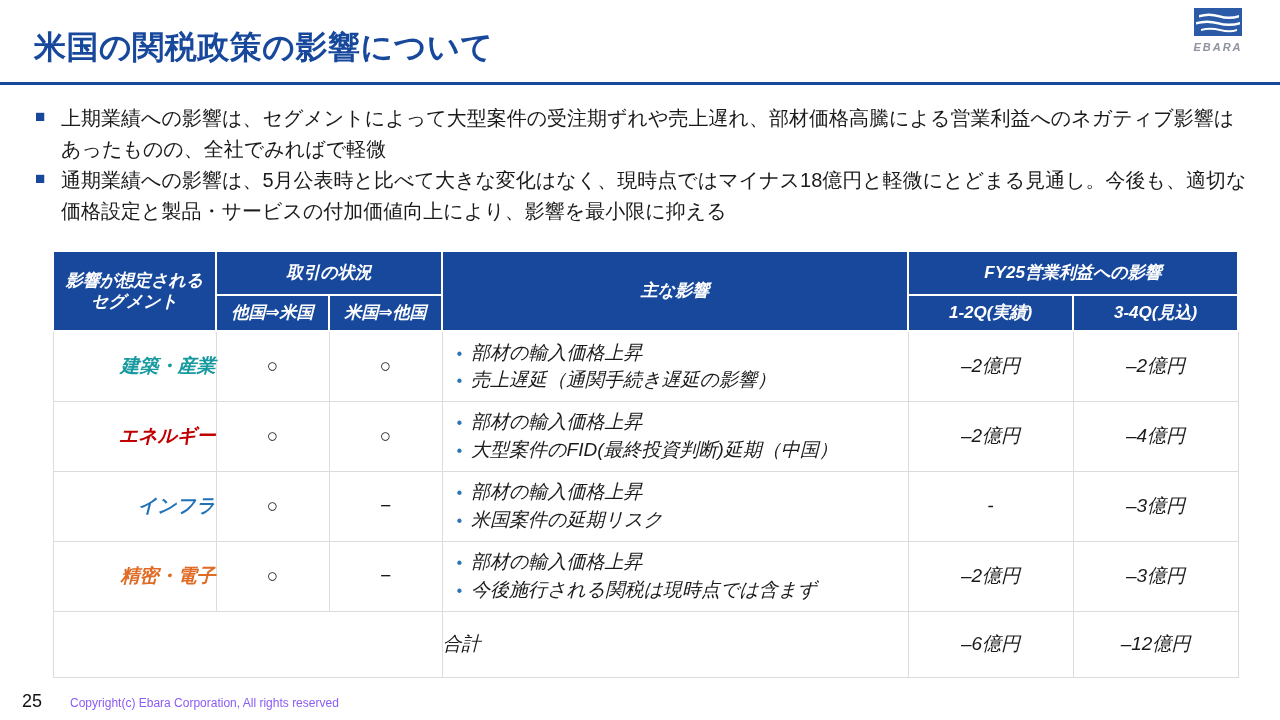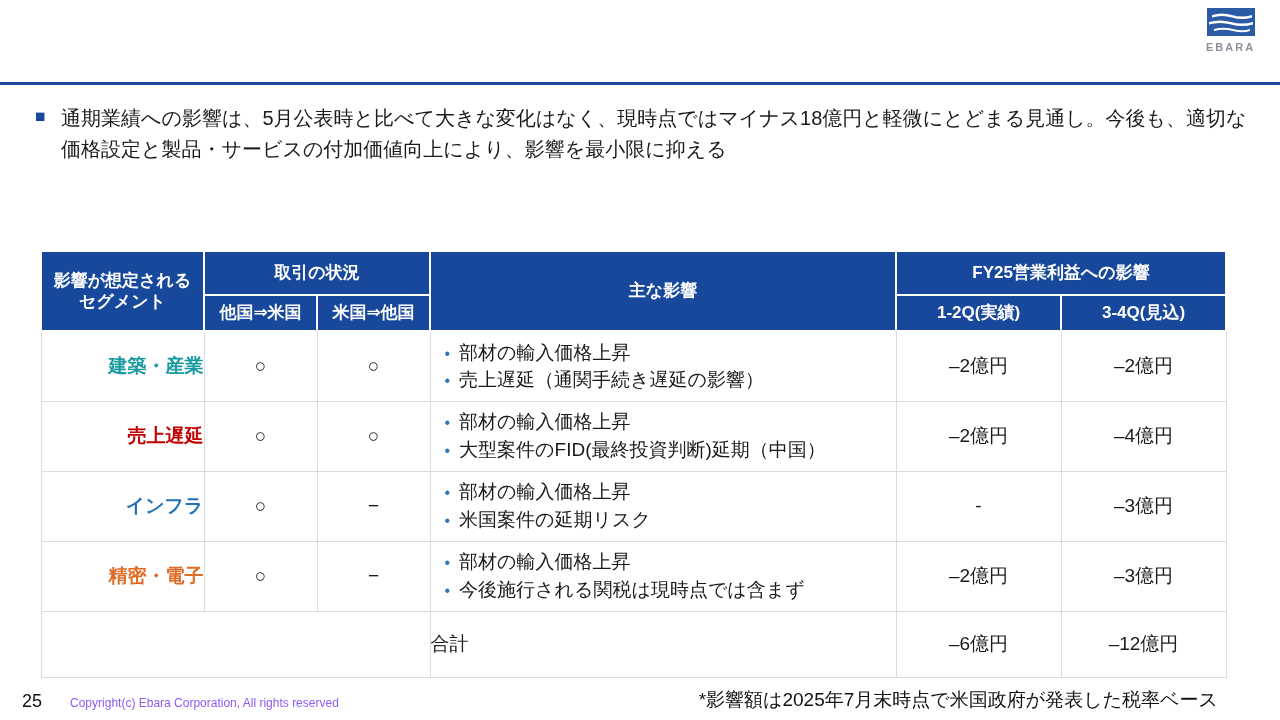--- a/index.html
+++ b/index.html
@@ -24,23 +24,25 @@
     position: absolute;
     left: 34px;
     top: 26px;
     font-size: 32px;
     font-weight: bold;
     color: #17489c;
     letter-spacing: 0.5px;
   }
   .logo {
     position: absolute;
-    right: 22px;
+    right: 36px;
     top: 8px;
     width: 52px;
+    text-align: center;
+    font-style: italic;
   }
   .logo-text {
     margin-top: 1px;
     font-size: 11px;
     font-weight: bold;
     letter-spacing: 2px;
     color: #8d929c;
   }
 
   
@@ -61,25 +63,26 @@
     position: absolute;
     left: 0;
     top: 1px;
     color: #17489c;
     font-size: 17px;
   }
 
   
   .impact-table {
     position: absolute;
-    left: 40px;
+    left: 52px;
     top: 250px;
     width: 1185px;
     border-collapse: collapse;
     table-layout: fixed;
+    font-style: italic;
   }
   .impact-table col.c-seg   { width: 163px; }
   .impact-table col.c-trade { width: 113px; }
   .impact-table col.c-main  { width: 466px; }
   .impact-table col.c-val   { width: 165px; }
 
   .impact-table thead td {
     background: #17489c;
     color: #fff;
     font-weight: bold;
@@ -132,36 +135,38 @@
   }
   .page-number { font-size: 18px; font-weight: normal; color: #111; }
   .copyright { margin-left: 28px; font-size: 12px; color: #8b5cf6; }
 </style>
 </head>
 <body>
 
 <div class="slide">
 
   <div class="header">
+    <div class="page-title">米国の関税政策の影響について</div>
     <div class="logo">
       <span>
         <svg width="50" height="28" viewBox="0 0 50 28">
           <rect x="1" y="0" width="48" height="28" fill="#2b5aa7"></rect>
           <path d="M6 7 Q16 4 26 7 Q36 10 46 7 L46 9.5 Q36 12.5 26 9.5 Q16 6.5 6 9.5 Z" fill="#ffffff"></path>
           <path d="M3 14 Q14 11 25 14 Q36 17 47 14 L47 16.5 Q36 19.5 25 16.5 Q14 13.5 3 16.5 Z" fill="#ffffff"></path>
           <path d="M8 21 Q17 18.5 27 21 Q37 23.5 44 21 L44 23 Q37 25.5 27 23 Q17 20.5 8 23 Z" fill="#ffffff"></path>
         </svg>
       </span>
       <div class="logo-text">EBARA</div>
     </div>
   </div>
 
   <div class="bullets">
     <div class="bullet">
       <span class="bullet-marker">■</span>
+      <span>上期業績への影響は、セグメントによって大型案件の受注期ずれや売上遅れ、部材価格高騰による営業利益へのネガティブ影響はあったものの、全社でみればで軽微</span>
     </div>
     <div class="bullet">
       <span class="bullet-marker">■</span>
       <span>通期業績への影響は、5月公表時と比べて大きな変化はなく、現時点ではマイナス18億円と軽微にとどまる見通し。今後も、適切な価格設定と製品・サービスの付加価値向上により、影響を最小限に抑える</span>
     </div>
   </div>
 
   <table class="impact-table">
     <colgroup>
       <col class="c-seg">
@@ -200,21 +205,21 @@
             </div>
           <div class="impact-line">
               <span class="impact-dot">•</span>
               <span>売上遅延（通関手続き遅延の影響）</span>
             </div>
         </td>
         <td class="value-cell">–2億円</td>
         <td class="value-cell">–2億円</td>
       </tr>
       <tr>
-        <td class="seg-cell" style="color: rgb(192, 0, 0);">売上遅延</td>
+        <td class="seg-cell" style="color: rgb(192, 0, 0);">エネルギー</td>
         <td class="mark-cell">○</td>
         <td class="mark-cell">○</td>
         <td class="impact-cell">
           <div class="impact-line">
               <span class="impact-dot">•</span>
               <span>部材の輸入価格上昇</span>
             </div>
           <div class="impact-line">
               <span class="impact-dot">•</span>
               <span>大型案件のFID(最終投資判断)延期（中国）</span>
@@ -259,20 +264,19 @@
       </tr>
       <tr class="total-row">
         <td colspan="3" class="ghost-cell"></td>
         <td class="total-label-cell">合計</td>
         <td class="value-cell">–6億円</td>
         <td class="value-cell">–12億円</td>
       </tr>
     </tbody>
   </table>
 
-  <div class="footnote">*影響額は2025年7月末時点で米国政府が発表した税率ベース</div>
 
   <div class="footer-left">
     <span class="page-number">25</span>
     <span class="copyright">Copyright(c) Ebara Corporation, All rights reserved</span>
   </div>
 
 </div>
 
 </body></html>

